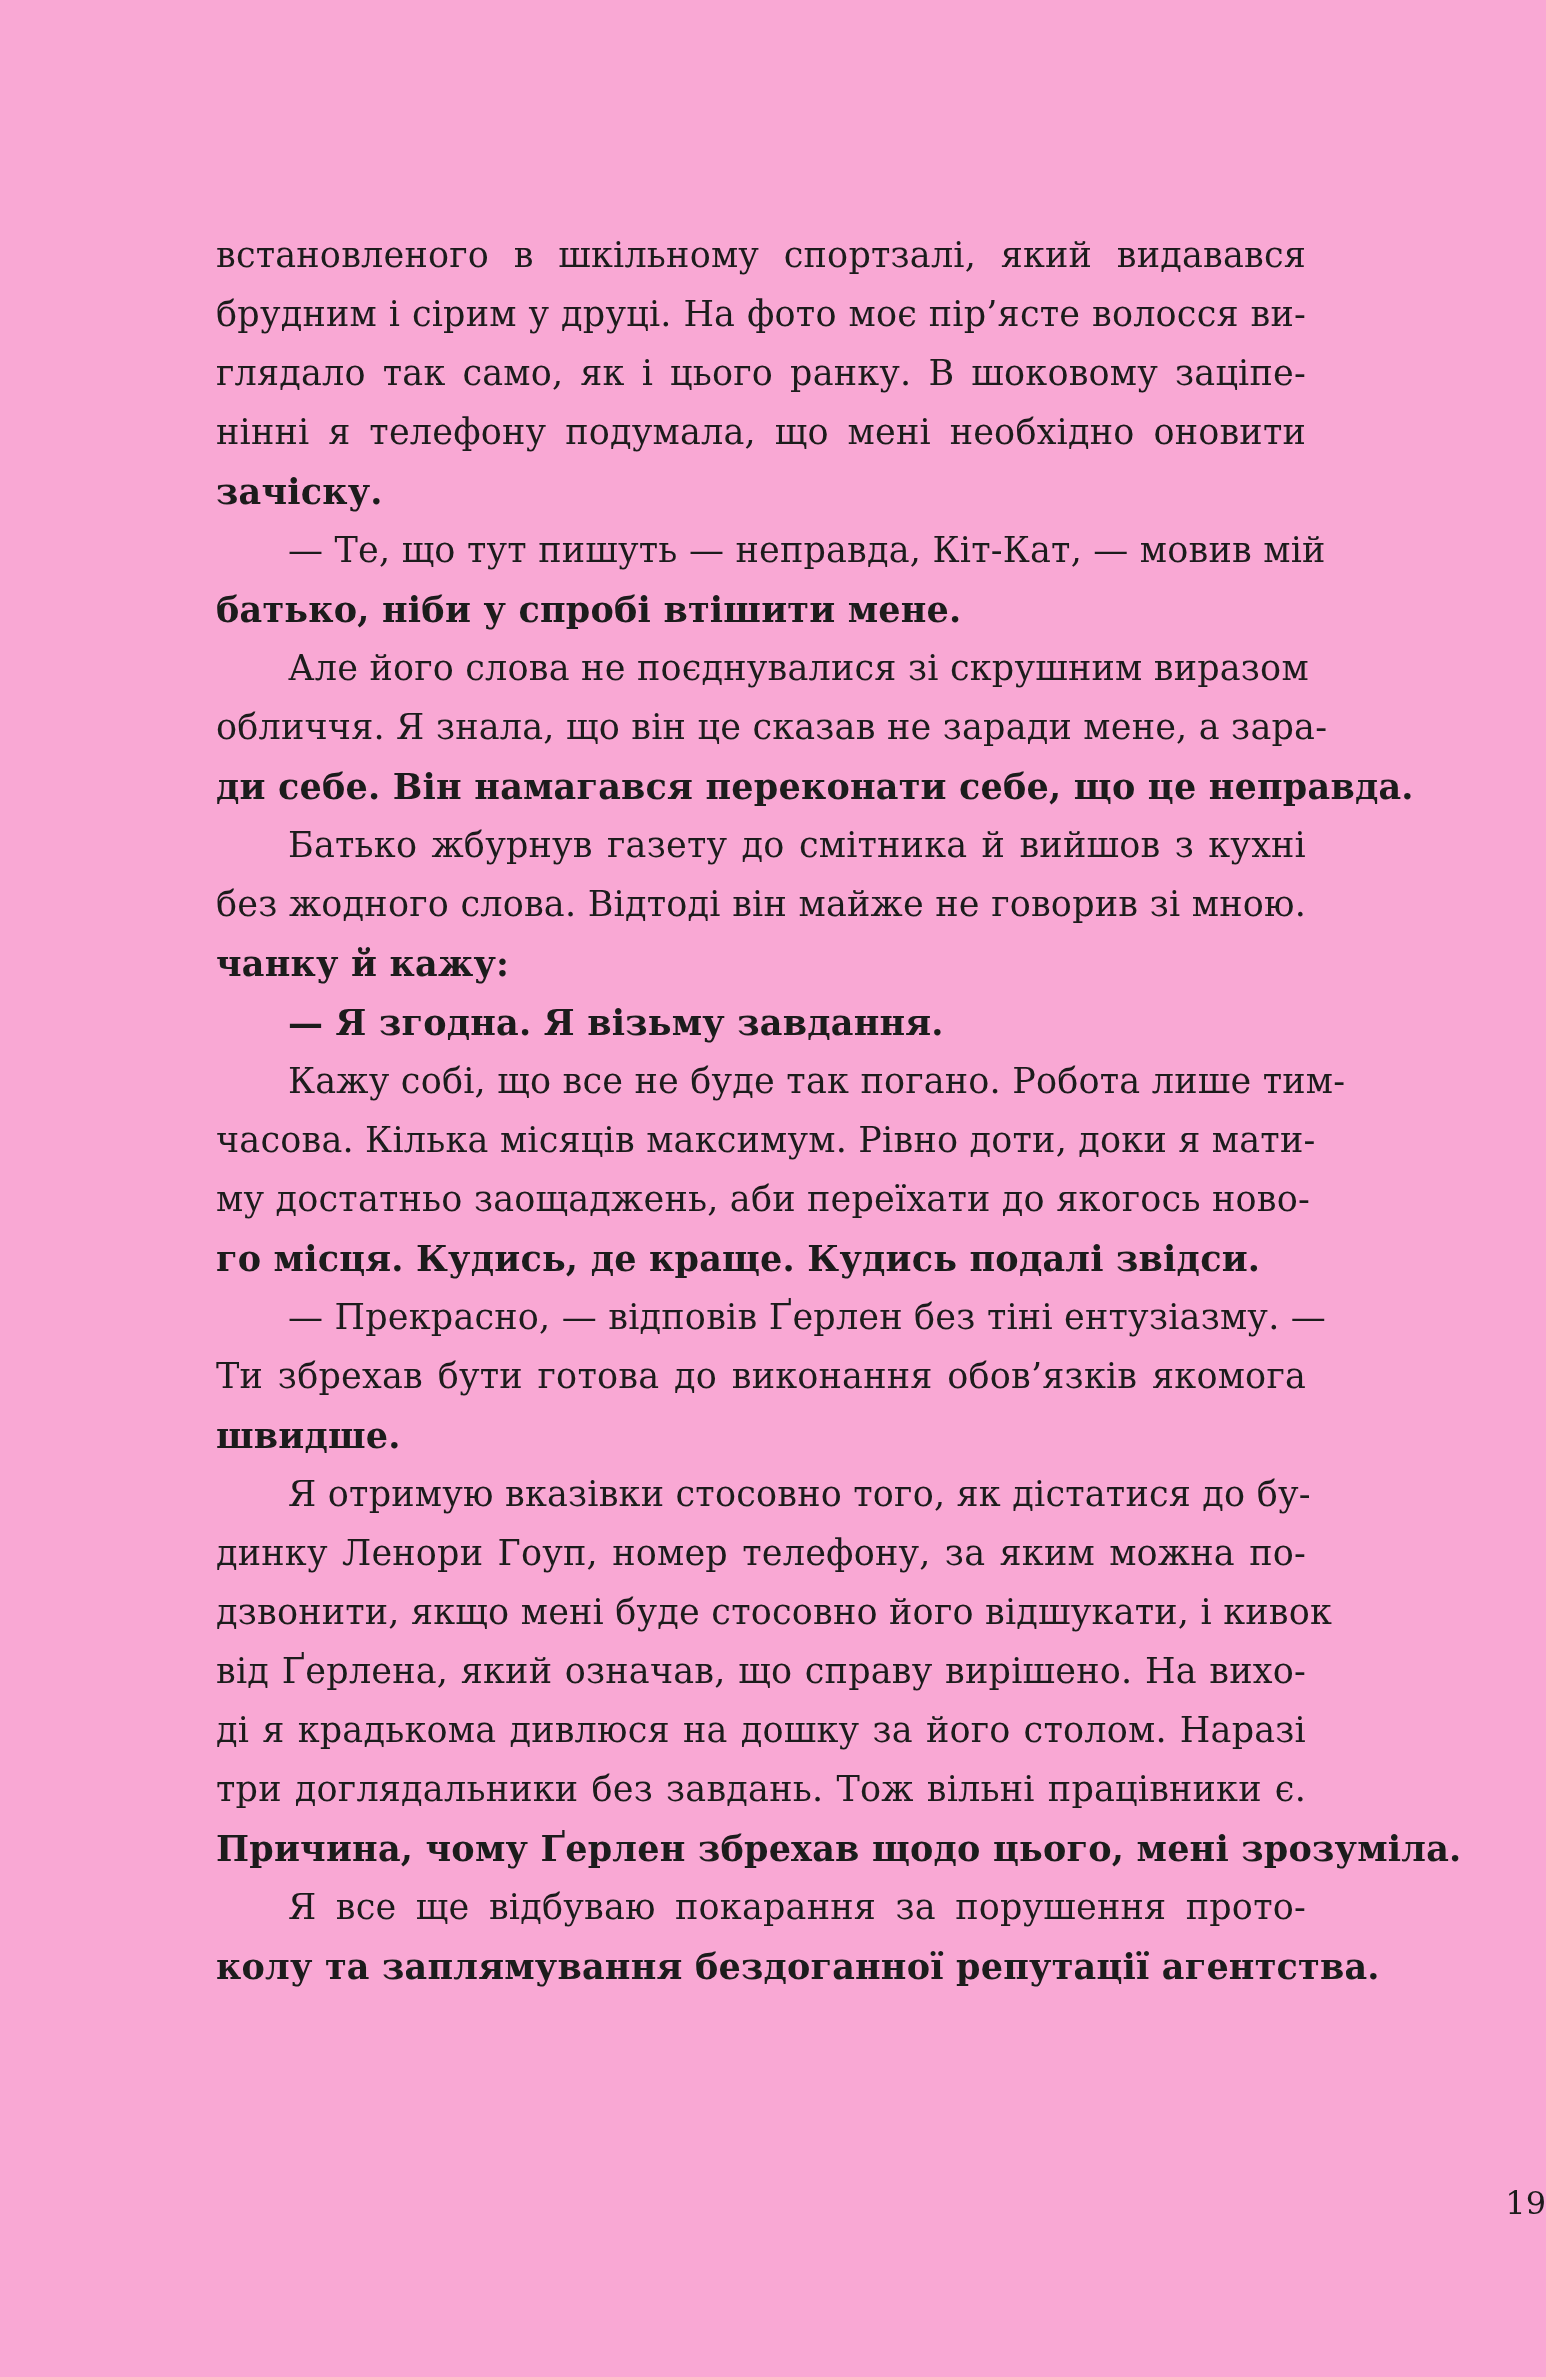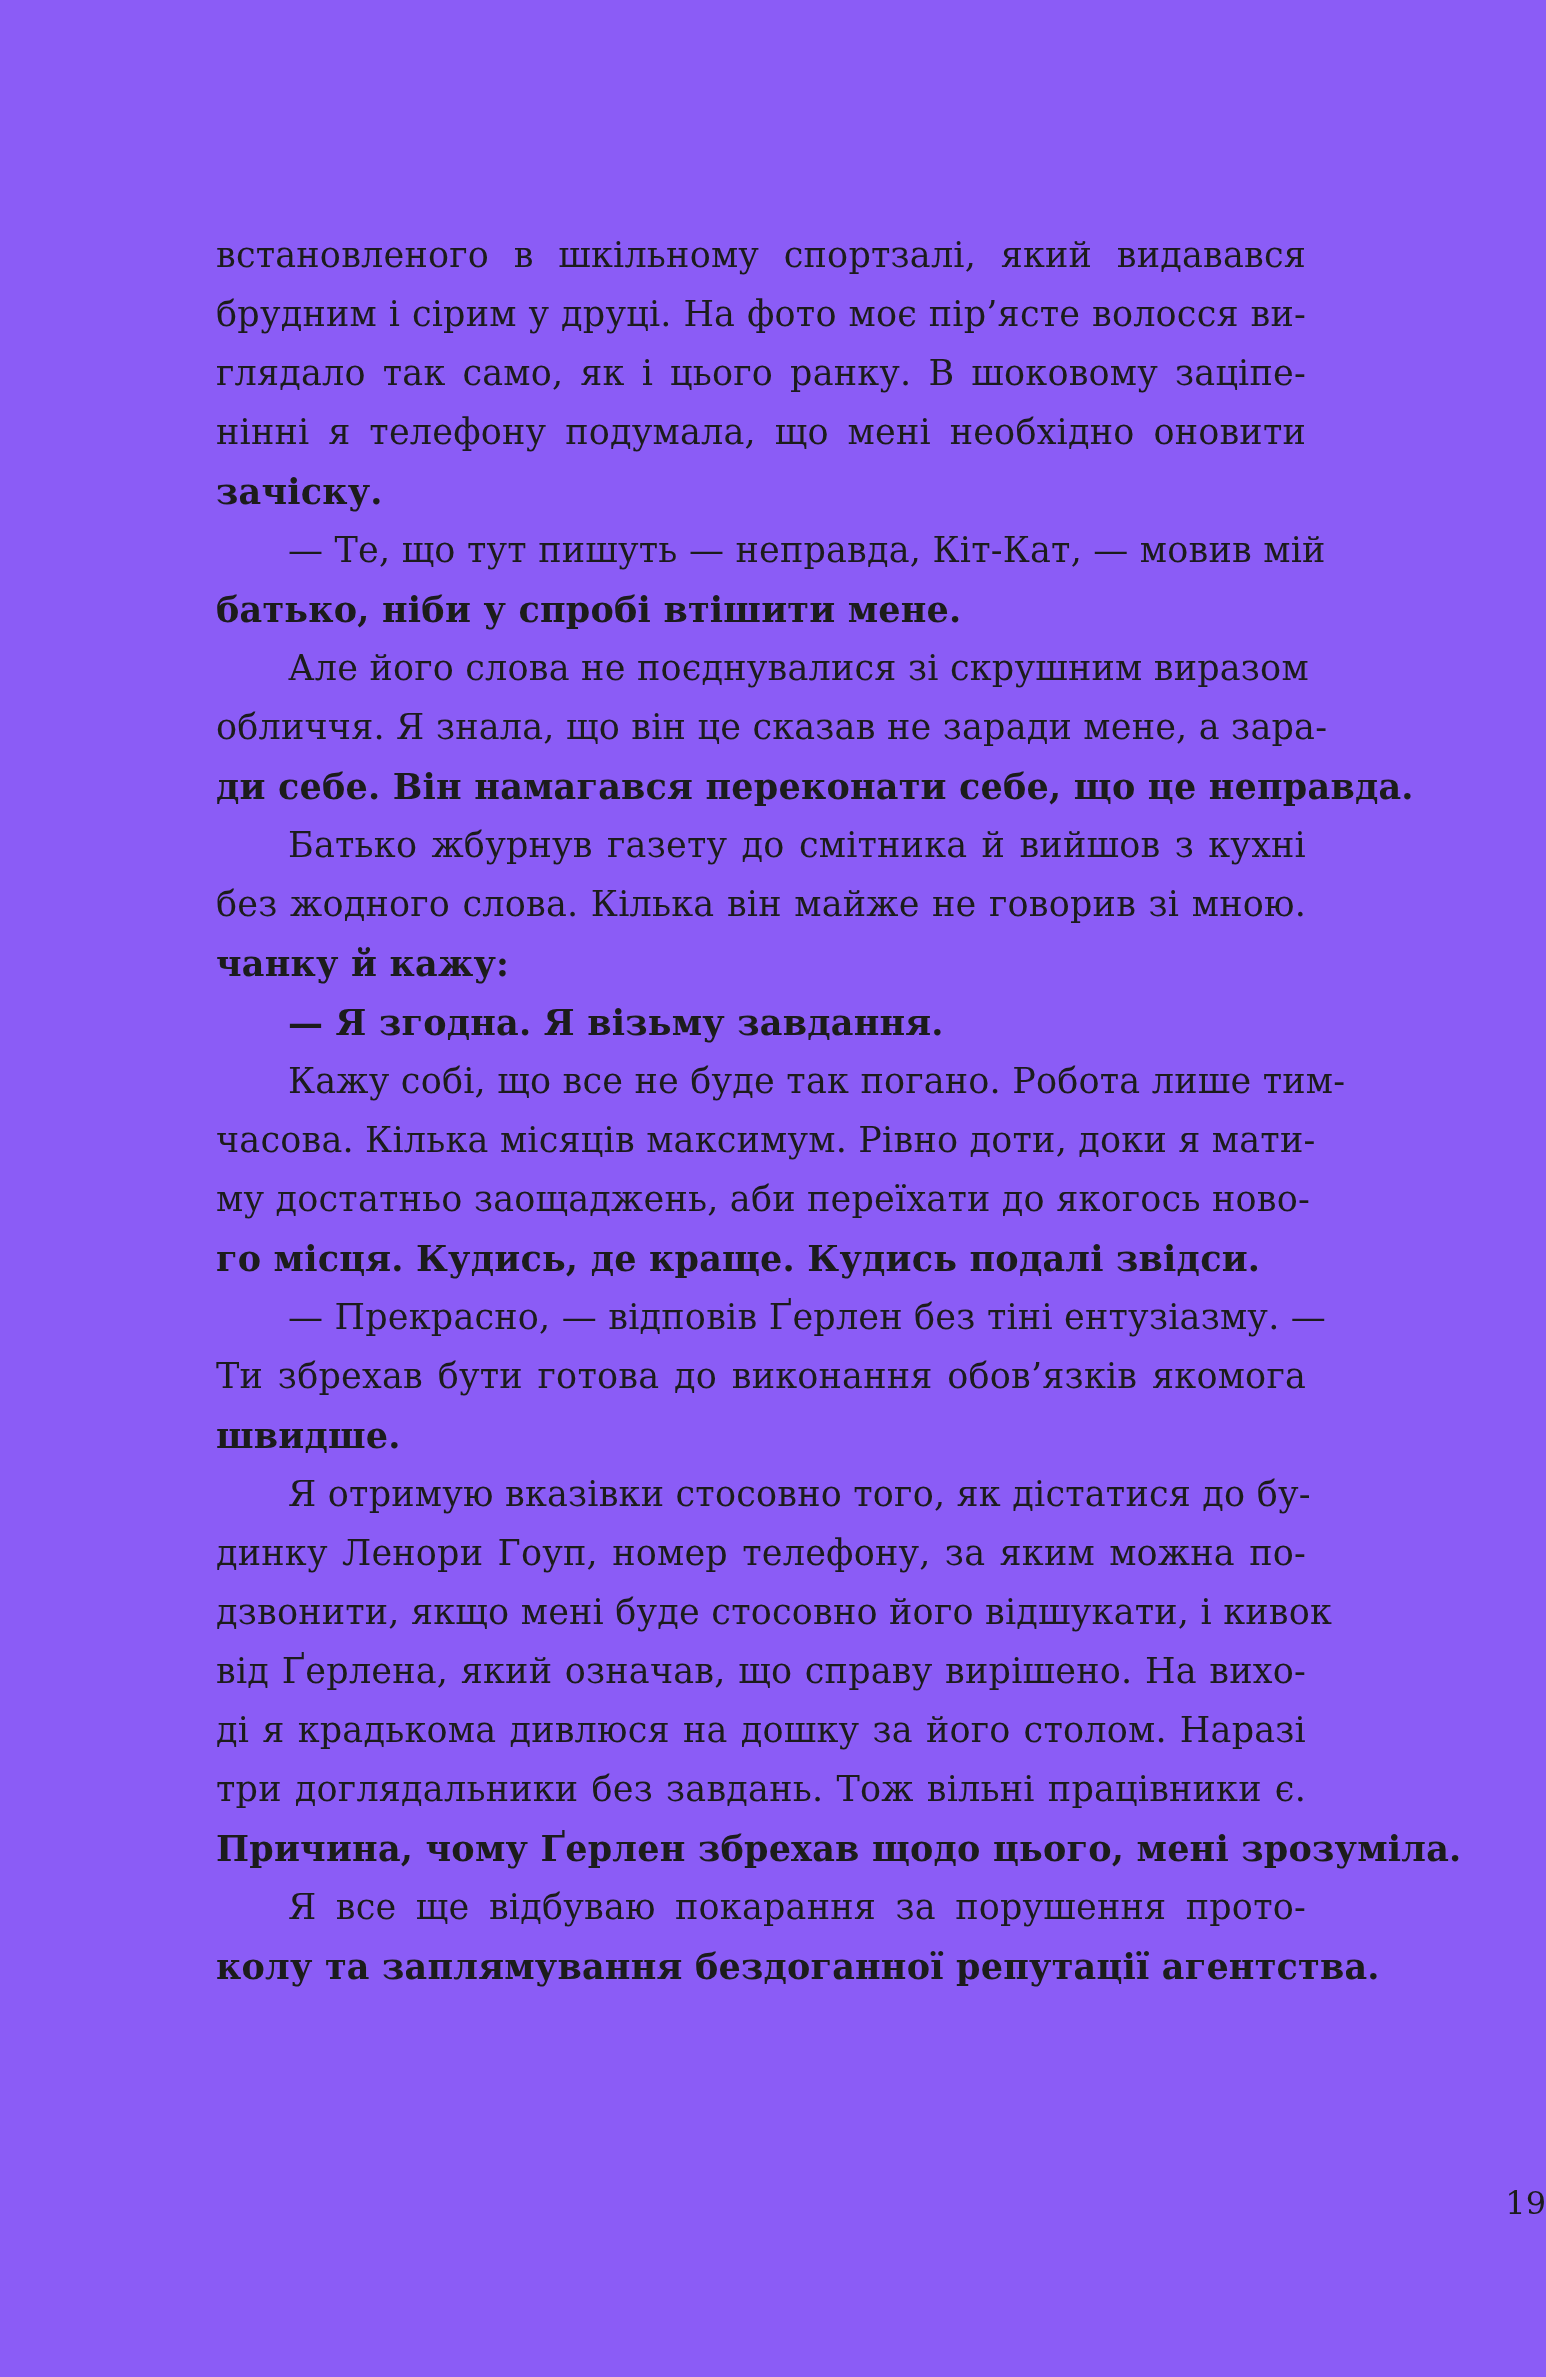--- a/index.html
+++ b/index.html
@@ -13,21 +13,21 @@
       position: relative;
       overflow: hidden;
       font-family: "DejaVu Serif", "Liberation Serif", serif;
       color: #1c1c1c;
     }
     .page {
       position: absolute;
       left: 0; top: 0;
       width: 1546px;
       height: 2377px;
-      background: #8b5cf6;
+      background: #f9a8d4;
     }
     .text-block {
       position: absolute;
       left: 216px;
       top: 226px;
       width: 1090px;
     }
     .line {
       display: block;
       height: 59px;
@@ -65,21 +65,21 @@
     <span class="line">брудним і сірим у друці. На фото моє пір’ясте волосся ви-</span>
     <span class="line">глядало так само, як і цього ранку. В шоковому заціпе-</span>
     <span class="line">нінні я телефону подумала, що мені необхідно оновити</span>
     <span class="line last">зачіску.</span>
     <span class="line indent">— Те, що тут пишуть — неправда, Кіт-Кат, — мовив мій</span>
     <span class="line last">батько, ніби у спробі втішити мене.</span>
     <span class="line indent">Але його слова не поєднувалися зі скрушним виразом</span>
     <span class="line">обличчя. Я знала, що він це сказав не заради мене, а зара-</span>
     <span class="line last">ди себе. Він намагався переконати себе, що це неправда.</span>
     <span class="line indent">Батько жбурнув газету до смітника й вийшов з кухні</span>
-    <span class="line">без жодного слова. Кілька він майже не говорив зі мною.</span>
+    <span class="line">без жодного слова. Відтоді він майже не говорив зі мною.</span>
     <span class="line last">чанку й кажу:</span>
     <span class="line indent last">— Я згодна. Я візьму завдання.</span>
     <span class="line indent">Кажу собі, що все не буде так погано. Робота лише тим-</span>
     <span class="line">часова. Кілька місяців максимум. Рівно доти, доки я мати-</span>
     <span class="line">му достатньо заощаджень, аби переїхати до якогось ново-</span>
     <span class="line last">го місця. Кудись, де краще. Кудись подалі звідси.</span>
     <span class="line indent">— Прекрасно, — відповів Ґерлен без тіні ентузіазму. —</span>
     <span class="line">Ти збрехав бути готова до виконання обов’язків якомога</span>
     <span class="line last">швидше.</span>
     <span class="line indent">Я отримую вказівки стосовно того, як дістатися до бу-</span>

